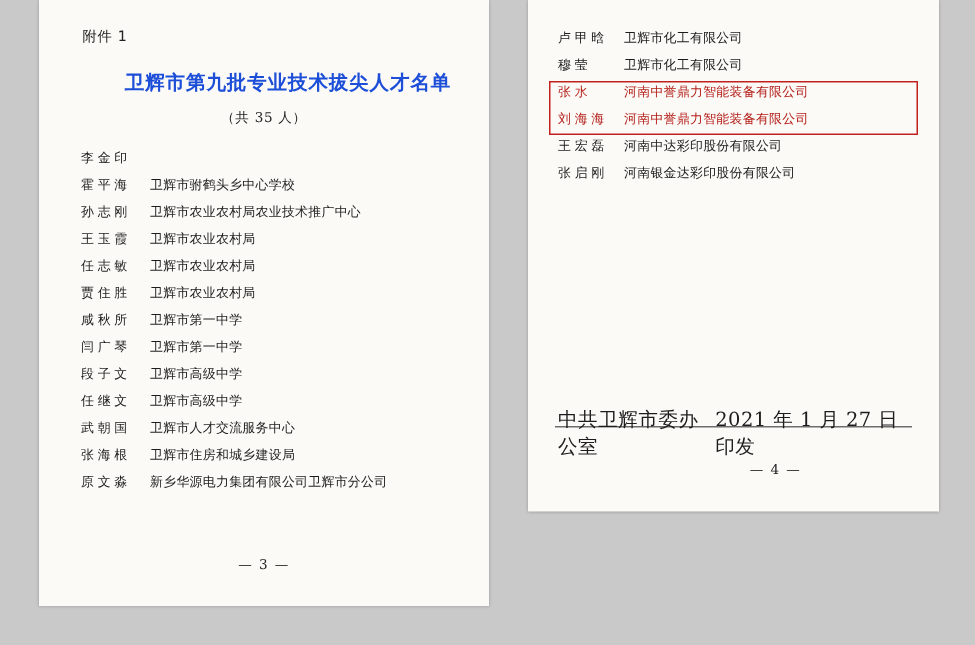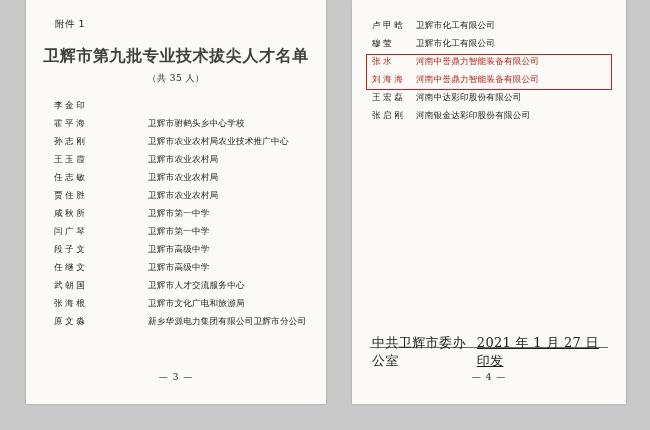--- a/index.html
+++ b/index.html
@@ -27,42 +27,43 @@
   }
   .page-left {
     left: 26px;
     width: 300px;
     height: 404px;
     box-shadow: 0 0 2px rgba(0,0,0,0.25);
   }
   .page-right {
     left: 352px;
     width: 274px;
-    height: 404px;
+    height: 341px;
     box-shadow: 0 0 2px rgba(0,0,0,0.25);
+    padding-left: 28px;
   }
   .attachment-label {
     position: absolute;
     left: 18px;
     top: 18px;
     font-size: 9.5px;
     color: #232323;
     letter-spacing: 0.5px;
     font-family: "DejaVu Sans", "Liberation Sans", sans-serif;
     padding-left: 11px;
   }
   .doc-title {
     position: absolute;
-    left: 0;
+    left: 16px;
     top: 46px;
     width: 100%;
     text-align: center;
-    font-size: 16px;
+    font-size: 13px;
     font-weight: bold;
-    color: #404040;
+    color: #1d4ed8;
     letter-spacing: 0.6px;
     font-family: "DejaVu Serif", "Liberation Serif", serif;
   }
   .doc-subtitle {
     position: absolute;
     left: 0;
     top: 72px;
     width: 100%;
     text-align: center;
     font-size: 9px;
@@ -76,21 +77,20 @@
     top: 100px;
     width: 250px;
   }
   .name-row {
     display: flex;
     align-items: baseline;
     height: 18px;
     font-size: 8.6px;
     color: #1c1c1c;
     font-family: "DejaVu Serif", "Liberation Serif", serif;
-    gap: 48px;
   }
   .name-cell {
     width: 46px;
     flex: 0 0 46px;
     letter-spacing: 2.5px;
     white-space: nowrap;
   }
   .unit-cell {
     flex: 1 1 auto;
     white-space: nowrap;
@@ -162,21 +162,20 @@
     display: flex;
     justify-content: space-between;
     align-items: baseline;
     font-size: 13px;
     color: #1c1c1c;
     font-family: "DejaVu Serif", "Liberation Serif", serif;
     letter-spacing: 0.4px;
   }
   .footer-right {
     letter-spacing: 0.3px;
-    text-decoration: underline;
   }
 </style>
 </head>
 <body>
 
 <div class="page-wrap">
 
   <div class="page page-left">
     <div class="attachment-label">附件 1</div>
     <div class="doc-title">卫辉市第九批专业技术拔尖人才名单</div>
@@ -221,21 +220,21 @@
       <div class="name-row">
         <span class="name-cell">任继文</span>
         <span class="unit-cell">卫辉市高级中学</span>
       </div>
       <div class="name-row">
         <span class="name-cell">武朝国</span>
         <span class="unit-cell">卫辉市人才交流服务中心</span>
       </div>
       <div class="name-row">
         <span class="name-cell">张海根</span>
-        <span class="unit-cell">卫辉市文化广电和旅游局</span>
+        <span class="unit-cell">卫辉市住房和城乡建设局</span>
       </div>
       <div class="name-row">
         <span class="name-cell">原文淼</span>
         <span class="unit-cell">新乡华源电力集团有限公司卫辉市分公司</span>
       </div>
     </div>
 
     <div class="page-num">— 3 —</div>
   </div>
 

